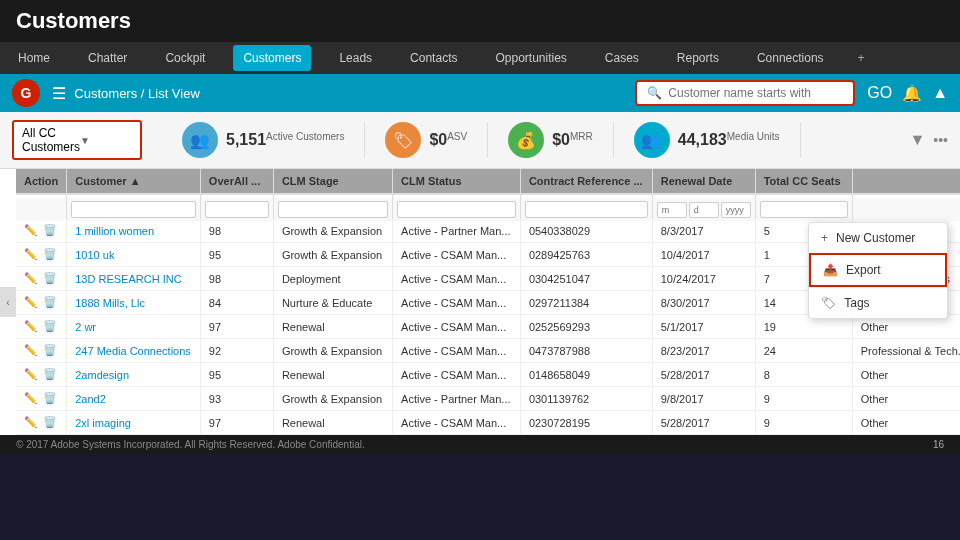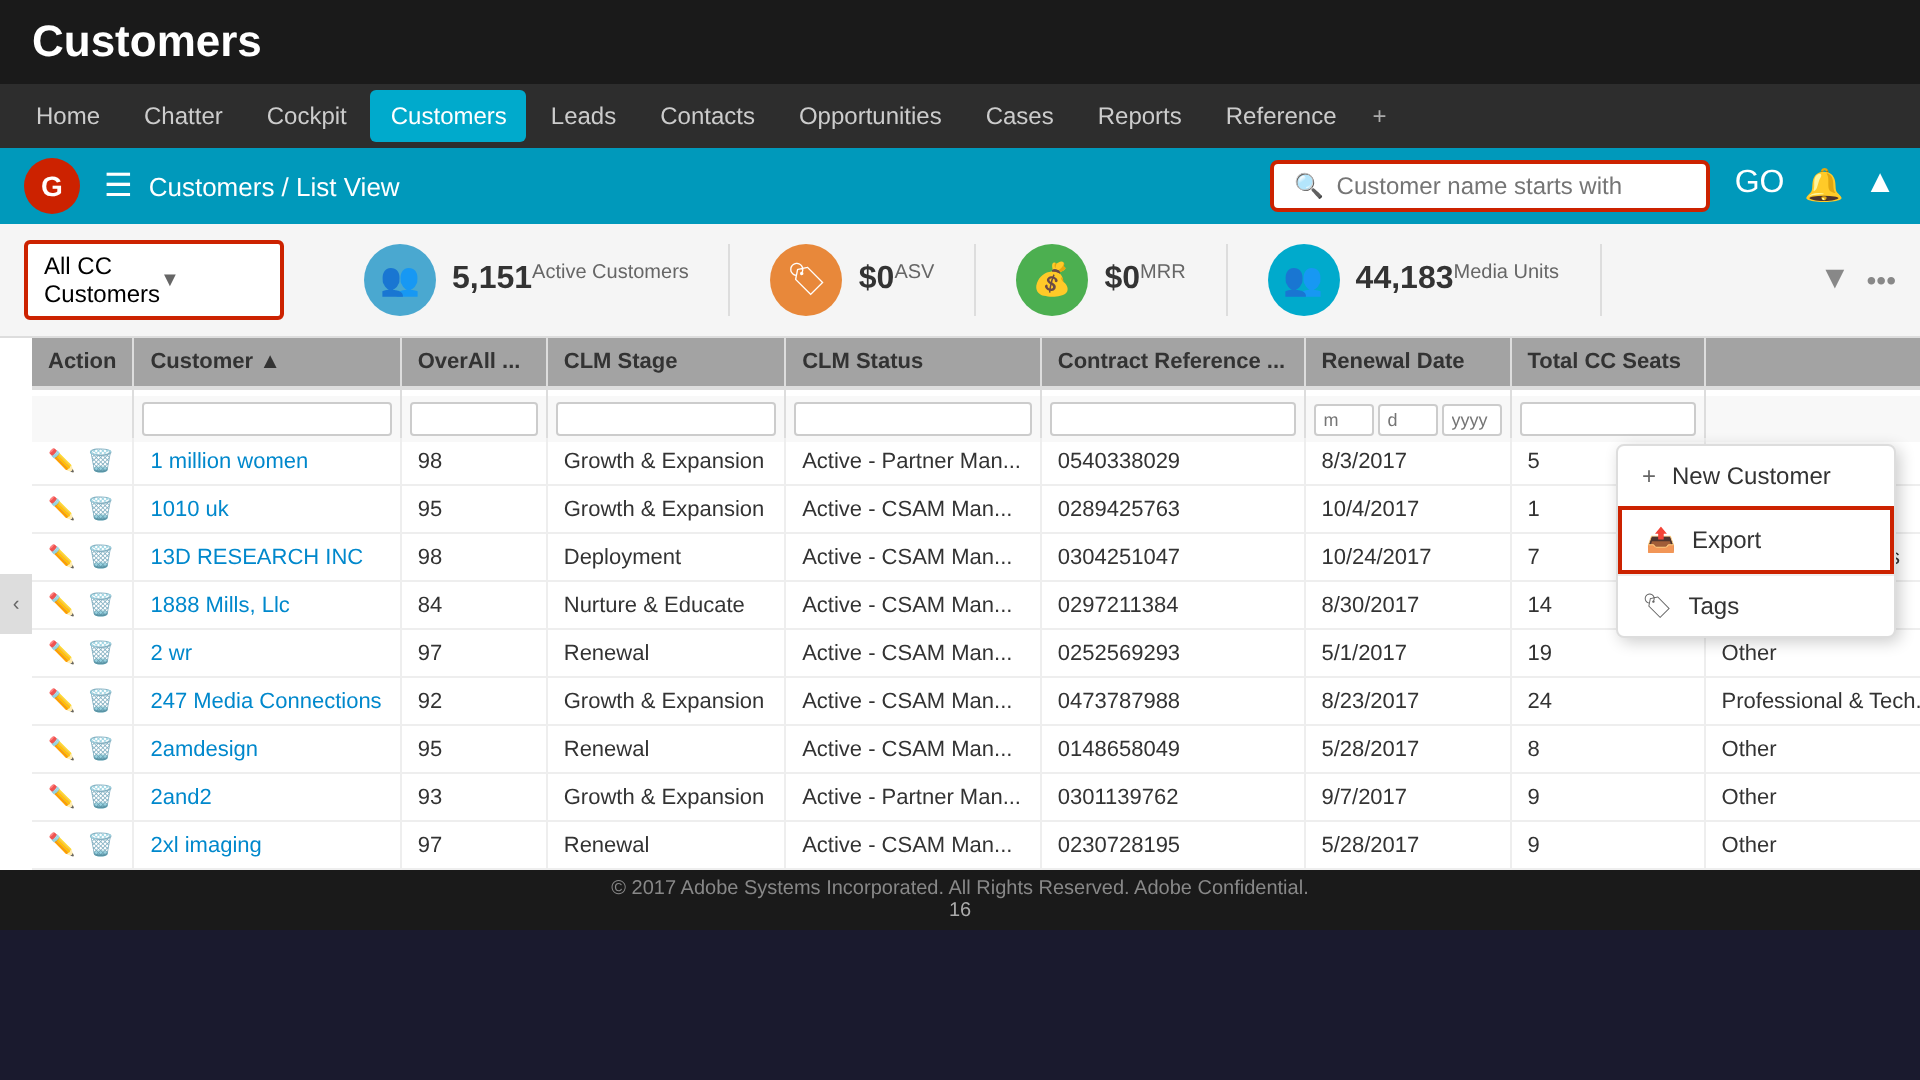--- a/index.html
+++ b/index.html
@@ -14,21 +14,21 @@
       font-weight: bold;
     }
 
     
     .nav-bar {
       background: #2d2d2d;
       display: flex;
       align-items: center;
       padding: 0 8px;
       height: 32px;
-      gap: 2px;
+      gap: 18px;
     }
     .nav-item {
       color: #ccc;
       padding: 6px 10px;
       cursor: pointer;
       font-size: 12px;
       border-radius: 3px;
     }
     .nav-item.active {
       background: #00aacc;
@@ -233,21 +233,20 @@
 
     
     .footer {
       background: #1a1a1a;
       padding: 4px 16px;
       color: #888;
       font-size: 10px;
       display: flex;
       justify-content: space-between;
       align-items: center;
-      flex-direction: column;
     }
     .page-num { color: #aaa; }
 
     
     .g-button {
       background: #cc2200;
       color: white;
       border-radius: 50%;
       width: 28px;
       height: 28px;
@@ -270,21 +269,21 @@
 <div class="nav-bar">
   <span class="nav-item">Home</span>
   <span class="nav-item">Chatter</span>
   <span class="nav-item">Cockpit</span>
   <span class="nav-item active">Customers</span>
   <span class="nav-item">Leads</span>
   <span class="nav-item">Contacts</span>
   <span class="nav-item">Opportunities</span>
   <span class="nav-item">Cases</span>
   <span class="nav-item">Reports</span>
-  <span class="nav-item">Reference</span>
+  <span class="nav-item">Connections</span>
   <span class="nav-plus">+</span>
 </div>
 
 <div class="breadcrumb-bar">
   <div class="breadcrumb-left">
     <div class="g-button">G</div>
     <span class="hamburger">☰</span>
     <span class="breadcrumb-text">Customers / List View</span>
   </div>
   <div class="breadcrumb-right">
@@ -511,21 +510,21 @@
       <div class="action-icons">
         <span class="action-icon">✏️</span>
         <span class="action-icon">🗑️</span>
       </div>
     </td>
     <td><a class="customer-link">2and2</a></td>
     <td>93</td>
     <td>Growth &amp; Expansion</td>
     <td>Active - Partner Man...</td>
     <td>0301139762</td>
-    <td>9/7/2017</td>
+    <td>9/8/2017</td>
     <td>9</td>
     <td>Other</td>
   </tr>
         <tr>
     <td>
       <div class="action-icons">
         <span class="action-icon">✏️</span>
         <span class="action-icon">🗑️</span>
       </div>
     </td>

